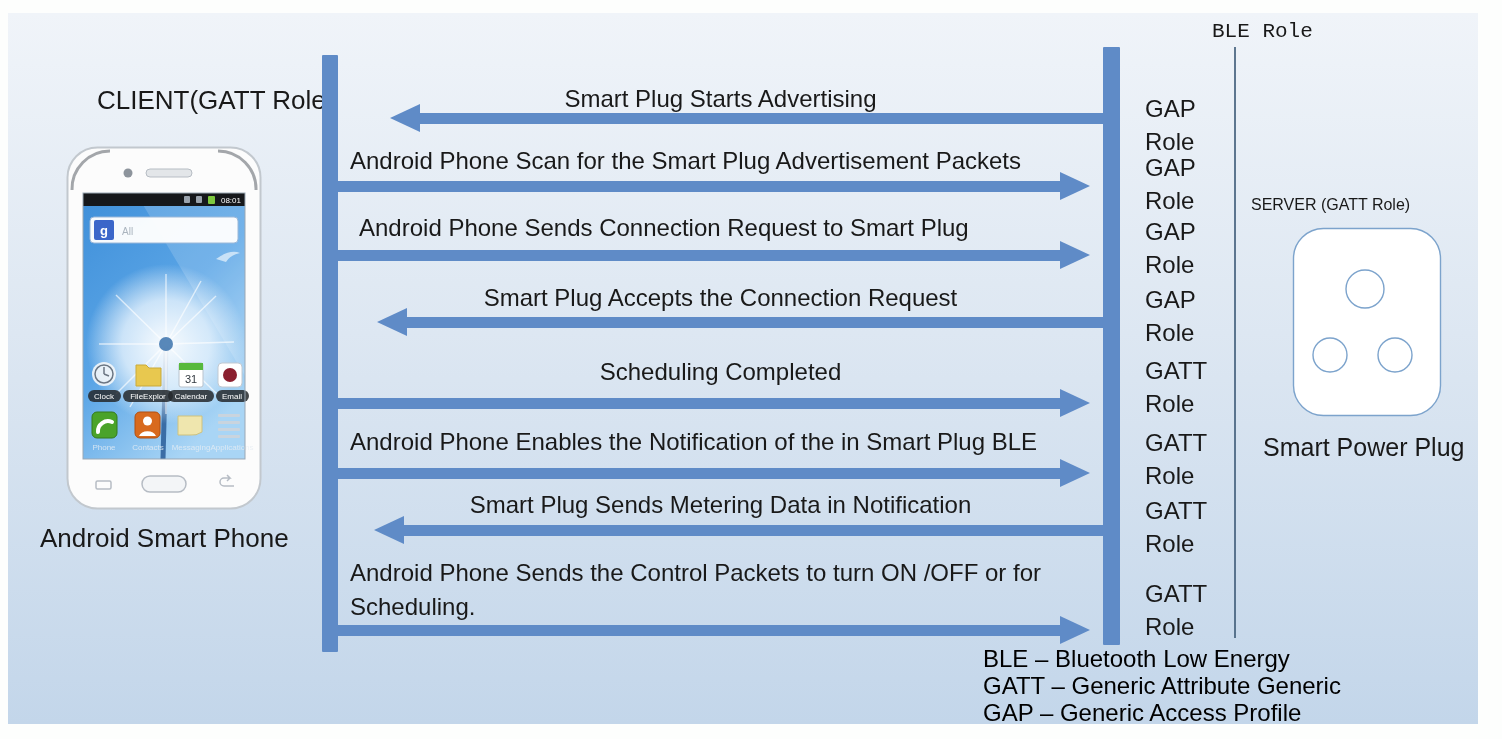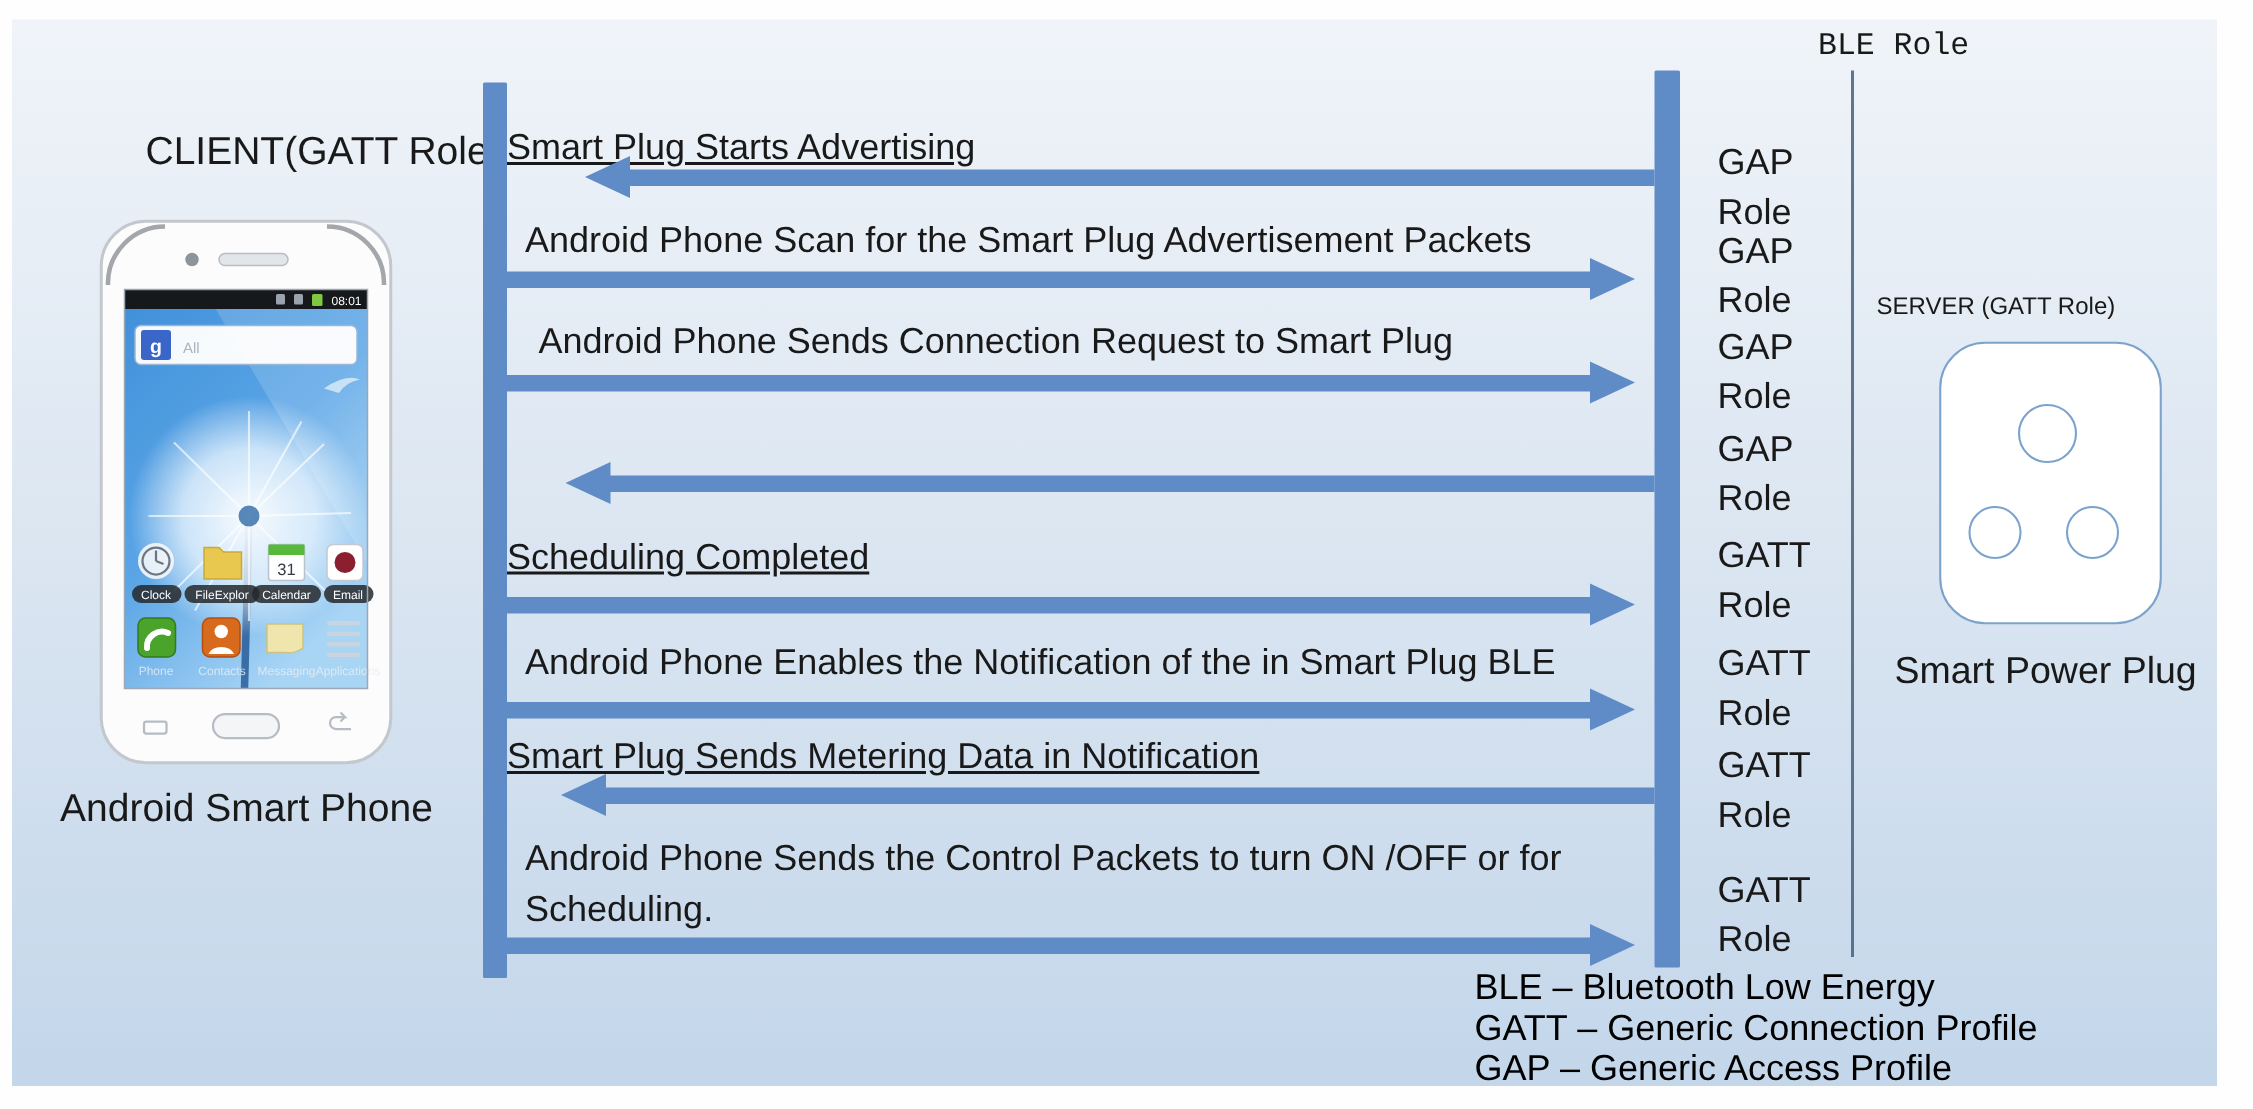--- a/index.html
+++ b/index.html
@@ -10,21 +10,21 @@
     --ink:#191919;
   }
   *{margin:0;padding:0;box-sizing:border-box;}
   body{font-family:"Liberation Sans", sans-serif;background:#ffffff;}
   .page{position:relative;width:1502px;height:739px;background:#fdfefd;overflow:hidden;}
   .slide{position:absolute;left:8px;top:13px;width:1470px;height:711px;
          background:linear-gradient(180deg,var(--slide-top) 0%,#dde7f2 45%,var(--slide-bottom) 100%);}
   .abs{position:absolute;}
   .dtext{color:var(--ink);font-size:24px;line-height:28px;white-space:nowrap;}
   .title{font-size:26px;}
-  .centered{text-decoration:underline;}
+  .centered{text-align:center;}
   .wrap2{white-space:normal;line-height:34px;}
   .bar{position:absolute;background:var(--arrow);border-radius:1px;}
   .msg-arrow{position:absolute;height:28px;}
   .msg-arrow .shaft{position:absolute;top:8.5px;height:11px;background:var(--arrow);}
   .msg-arrow.right .shaft{left:0;right:26px;}
   .msg-arrow.left  .shaft{left:26px;right:0;}
   .msg-arrow .head{position:absolute;top:0;width:0;height:0;
                    border-top:14px solid transparent;border-bottom:14px solid transparent;}
   .msg-arrow.right .head{right:0;border-left:30px solid var(--arrow);}
   .msg-arrow.left  .head{left:0;border-right:30px solid var(--arrow);}
@@ -178,20 +178,21 @@
     <div class="shaft"></div>
       <div class="head"></div>
   </div>
 
   <div class="abs dtext" style="left:359px;top:214px;">Android Phone Sends Connection Request to Smart Plug</div>
   <div class="msg-arrow right" style="left:338px;top:241px;width:752px;">
     <div class="shaft"></div>
       <div class="head"></div>
   </div>
 
+  <div class="abs dtext centered" style="left:338px;top:284px;width:765px;">Smart Plug Accepts the Connection Request</div>
   <div class="msg-arrow left" style="left:377px;top:308px;width:726px;">
     <div class="shaft"></div>
       <div class="head"></div>
   </div>
 
   <div class="abs dtext centered" style="left:338px;top:358px;width:765px;">Scheduling Completed</div>
   <div class="msg-arrow right" style="left:338px;top:389px;width:752px;">
     <div class="shaft"></div>
       <div class="head"></div>
   </div>
@@ -232,16 +233,16 @@
     <rect x="1.5" y="1.5" width="147" height="187" rx="30" fill="#ffffff" stroke="#7ca3cc" stroke-width="1.4"></rect>
     <circle cx="73" cy="62" r="19" fill="#ffffff" stroke="#7ca3cc" stroke-width="1.4"></circle>
     <circle cx="38" cy="128" r="17" fill="#ffffff" stroke="#7ca3cc" stroke-width="1.4"></circle>
     <circle cx="103" cy="128" r="17" fill="#ffffff" stroke="#7ca3cc" stroke-width="1.4"></circle>
   </svg>
 
   <div class="abs dtext" style="left:1263px;top:433px;font-size:25px;">Smart Power Plug</div>
 
   <div class="legend">
     <div>BLE – Bluetooth Low Energy</div>
-    <div>GATT – Generic Connection Profile</div>
+    <div>GATT – Generic Attribute Generic</div>
     <div>GAP – Generic Access Profile</div>
   </div>
 </div>
 
 </body></html>

